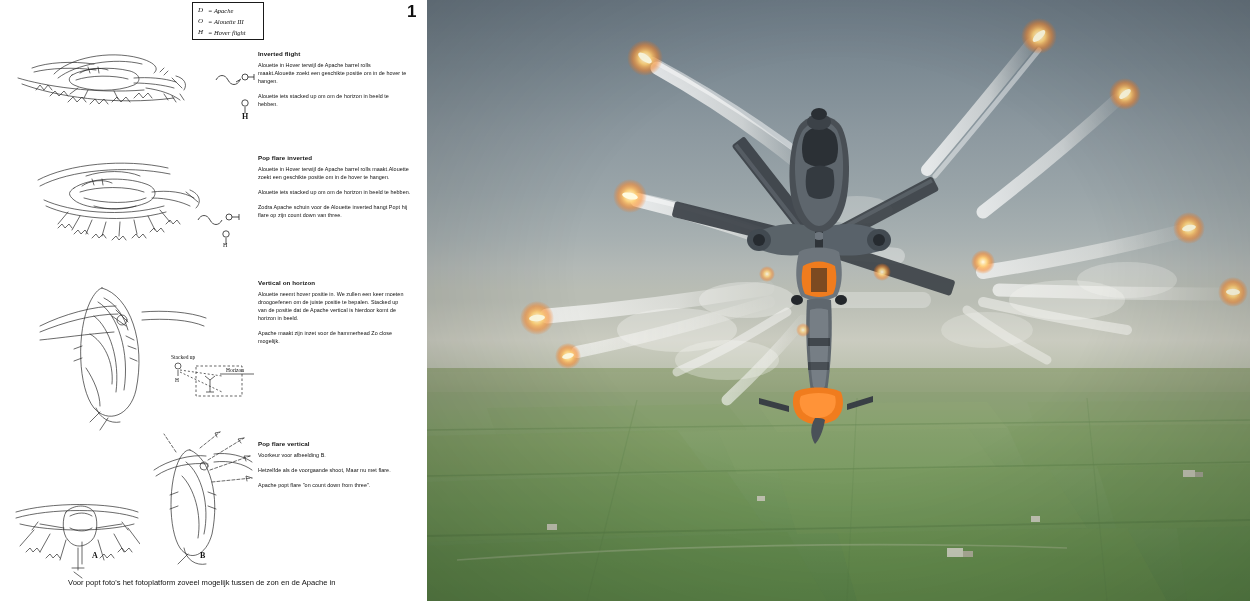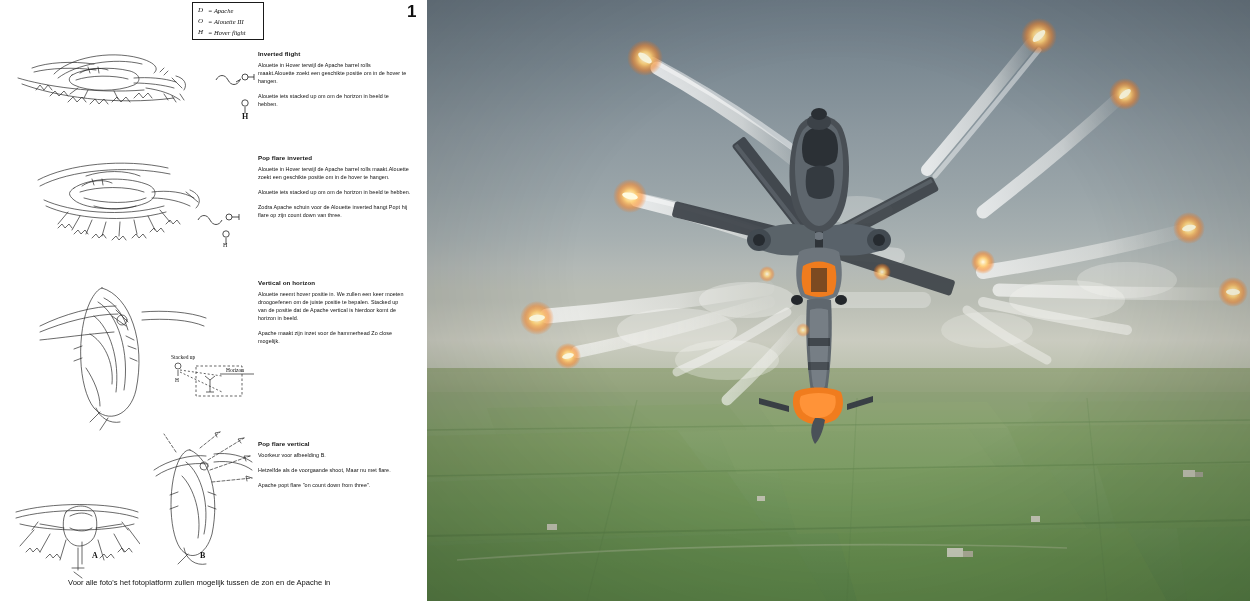--- a/index.html
+++ b/index.html
@@ -477,21 +477,21 @@
       </svg>
     </div>
 
     <div class="tblock t4">
       <h4>Pop flare vertical</h4>
       <p>Voorkeur voor afbeelding B.</p>
       <p>Hetzelfde als de voorgaande shoot, Maar nu met flare.</p>
       <p>Apache popt flare "on count down from three".</p>
     </div>
 
-    <div class="caption">Voor alle foto's het fotoplatform zullen mogelijk tussen de zon en de Apache in</div>
+    <div class="caption">Voor popt foto's het fotoplatform zoveel mogelijk tussen de zon en de Apache in</div>
   </div>
 
   <div class="photo">
     <div class="sky"></div>
     <div class="haze"></div>
     <div class="ground"></div>
 
     <svg class="photo-svg" width="823" height="601" viewBox="0 0 823 601">
       <defs>
         <radialGradient id="flareGlow" cx="50%" cy="50%" r="50%">

